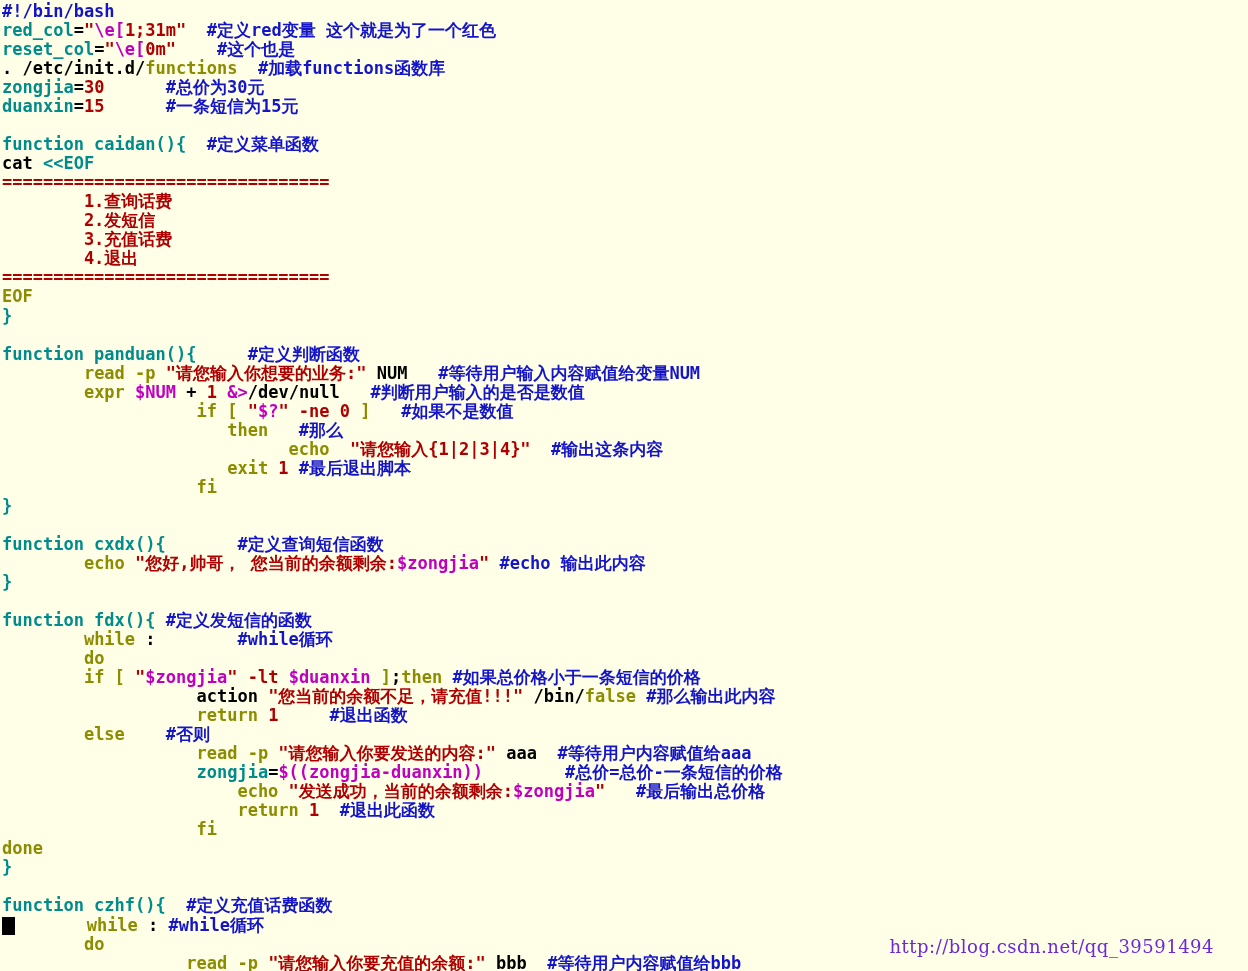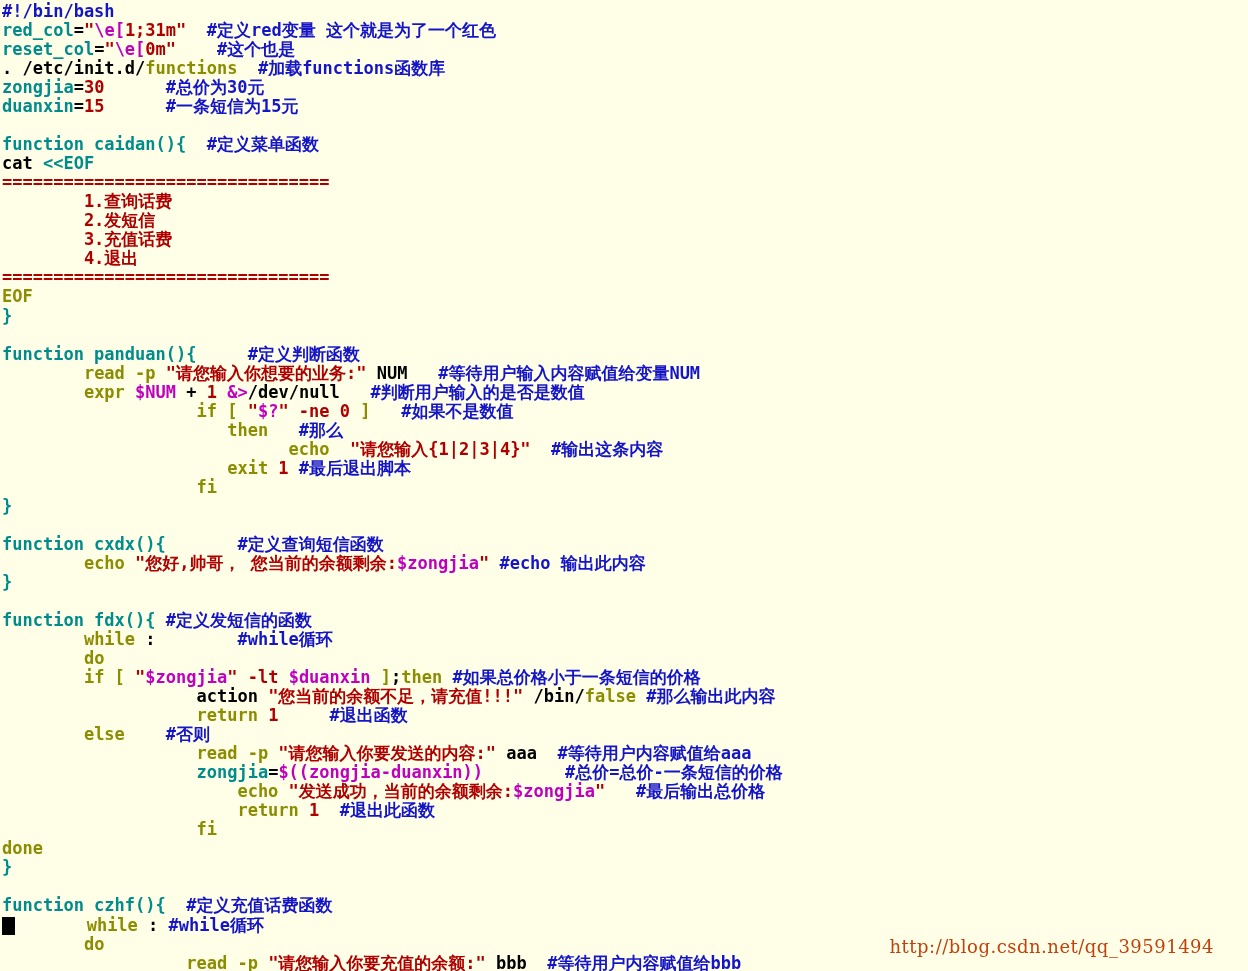--- a/index.html
+++ b/index.html
@@ -40,14 +40,14 @@
     font-weight:normal;
     letter-spacing:0.5px;
     user-select:none;
   }
 </style>
 </head>
 <body>
 
 <div class="screen" style="background: rgb(255, 255, 232);">
   <pre class="code"><div class="line"><span class="seg-c">#!/bin/bash</span></div><div class="line"><span class="seg-t">red_col</span><span class="seg-k">=</span><span class="seg-r">"</span><span class="seg-m">\e[</span><span class="seg-r">1;31m"</span><span class="seg-c">  #定义red变量 这个就是为了一个红色</span></div><div class="line"><span class="seg-t">reset_col</span><span class="seg-k">=</span><span class="seg-r">"</span><span class="seg-m">\e[</span><span class="seg-r">0m"</span><span class="seg-c">    #这个也是</span></div><div class="line"><span class="seg-k">. /etc/init.d/</span><span class="seg-o">functions</span><span class="seg-c">  #加载functions函数库</span></div><div class="line"><span class="seg-t">zongjia</span><span class="seg-k">=</span><span class="seg-r">30</span><span class="seg-c">      #总价为30元</span></div><div class="line"><span class="seg-t">duanxin</span><span class="seg-k">=</span><span class="seg-r">15</span><span class="seg-c">      #一条短信为15元</span></div><div class="line"> </div><div class="line"><span class="seg-t">function caidan(){</span><span class="seg-c">  #定义菜单函数</span></div><div class="line"><span class="seg-k">cat </span><span class="seg-t">&lt;&lt;EOF</span></div><div class="line"><span class="seg-r">================================</span></div><div class="line"><span class="seg-r">        1.查询话费</span></div><div class="line"><span class="seg-r">        2.发短信</span></div><div class="line"><span class="seg-r">        3.充值话费</span></div><div class="line"><span class="seg-r">        4.退出</span></div><div class="line"><span class="seg-r">================================</span></div><div class="line"><span class="seg-o">EOF</span></div><div class="line"><span class="seg-t">}</span></div><div class="line"> </div><div class="line"><span class="seg-t">function panduan(){</span><span class="seg-c">     #定义判断函数</span></div><div class="line"><span class="seg-k">        </span><span class="seg-o">read -p </span><span class="seg-r">"请您输入你想要的业务:" </span><span class="seg-k">NUM</span><span class="seg-c">   #等待用户输入内容赋值给变量NUM</span></div><div class="line"><span class="seg-k">        </span><span class="seg-o">expr </span><span class="seg-m">$NUM</span><span class="seg-k"> + </span><span class="seg-r">1 </span><span class="seg-m">&amp;&gt;</span><span class="seg-k">/dev/null</span><span class="seg-c">   #判断用户输入的是否是数值</span></div><div class="line"><span class="seg-k">                   </span><span class="seg-o">if [ </span><span class="seg-r">"</span><span class="seg-m">$?</span><span class="seg-r">" -ne 0 </span><span class="seg-o">]</span><span class="seg-c">   #如果不是数值</span></div><div class="line"><span class="seg-k">                      </span><span class="seg-o">then</span><span class="seg-c">   #那么</span></div><div class="line"><span class="seg-k">                            </span><span class="seg-o">echo</span><span class="seg-k">  </span><span class="seg-r">"请您输入{1|2|3|4}"</span><span class="seg-c">  #输出这条内容</span></div><div class="line"><span class="seg-k">                      </span><span class="seg-o">exit </span><span class="seg-r">1</span><span class="seg-c"> #最后退出脚本</span></div><div class="line"><span class="seg-k">                   </span><span class="seg-o">fi</span></div><div class="line"><span class="seg-t">}</span></div><div class="line"> </div><div class="line"><span class="seg-t">function cxdx(){</span><span class="seg-c">       #定义查询短信函数</span></div><div class="line"><span class="seg-k">        </span><span class="seg-o">echo </span><span class="seg-r">"您好,帅哥， 您当前的余额剩余:</span><span class="seg-m">$zongjia</span><span class="seg-r">"</span><span class="seg-c"> #echo 输出此内容</span></div><div class="line"><span class="seg-t">}</span></div><div class="line"> </div><div class="line"><span class="seg-t">function fdx(){</span><span class="seg-c"> #定义发短信的函数</span></div><div class="line"><span class="seg-k">        </span><span class="seg-o">while</span><span class="seg-k"> :</span><span class="seg-c">        #while循环</span></div><div class="line"><span class="seg-k">        </span><span class="seg-o">do</span></div><div class="line"><span class="seg-k">        </span><span class="seg-o">if [ </span><span class="seg-r">"</span><span class="seg-m">$zongjia</span><span class="seg-r">" -lt </span><span class="seg-m">$duanxin</span><span class="seg-k"> </span><span class="seg-o">]</span><span class="seg-k">;</span><span class="seg-o">then</span><span class="seg-c"> #如果总价格小于一条短信的价格</span></div><div class="line"><span class="seg-k">                   </span><span class="seg-k">action </span><span class="seg-r">"您当前的余额不足，请充值!!!"</span><span class="seg-k"> /bin/</span><span class="seg-o">false</span><span class="seg-c"> #那么输出此内容</span></div><div class="line"><span class="seg-k">                   </span><span class="seg-o">return </span><span class="seg-r">1</span><span class="seg-c">     #退出函数</span></div><div class="line"><span class="seg-k">        </span><span class="seg-o">else</span><span class="seg-c">    #否则</span></div><div class="line"><span class="seg-k">                   </span><span class="seg-o">read -p </span><span class="seg-r">"请您输入你要发送的内容:" </span><span class="seg-k">aaa</span><span class="seg-c">  #等待用户内容赋值给aaa</span></div><div class="line"><span class="seg-k">                   </span><span class="seg-t">zongjia</span><span class="seg-k">=</span><span class="seg-m">$((zongjia-duanxin))</span><span class="seg-c">        #总价=总价-一条短信的价格</span></div><div class="line"><span class="seg-k">                       </span><span class="seg-o">echo </span><span class="seg-r">"发送成功，当前的余额剩余:</span><span class="seg-m">$zongjia</span><span class="seg-r">"</span><span class="seg-c">   #最后输出总价格</span></div><div class="line"><span class="seg-k">                       </span><span class="seg-o">return </span><span class="seg-r">1</span><span class="seg-c">  #退出此函数</span></div><div class="line"><span class="seg-k">                   </span><span class="seg-o">fi</span></div><div class="line"><span class="seg-o">done</span></div><div class="line"><span class="seg-t">}</span></div><div class="line"> </div><div class="line"><span class="seg-t">function czhf(){</span><span class="seg-c">  #定义充值话费函数</span></div><div class="line"><span class="cursor"></span><span class="seg-k">       </span><span class="seg-o">while</span><span class="seg-k"> : </span><span class="seg-c">#while循环</span></div><div class="line"><span class="seg-k">        </span><span class="seg-o">do</span></div><div class="line"><span class="seg-k">                  </span><span class="seg-o">read -p </span><span class="seg-r">"请您输入你要充值的余额:" </span><span class="seg-k">bbb</span><span class="seg-c">  #等待用户内容赋值给bbb</span></div></pre>
-  <div class="watermark" style="color: #c2410c;">http://blog.csdn.net/qq_39591494</div>
+  <div class="watermark" style="color: #6d28d9;">http://blog.csdn.net/qq_39591494</div>
 </div>
 
 </body></html>

